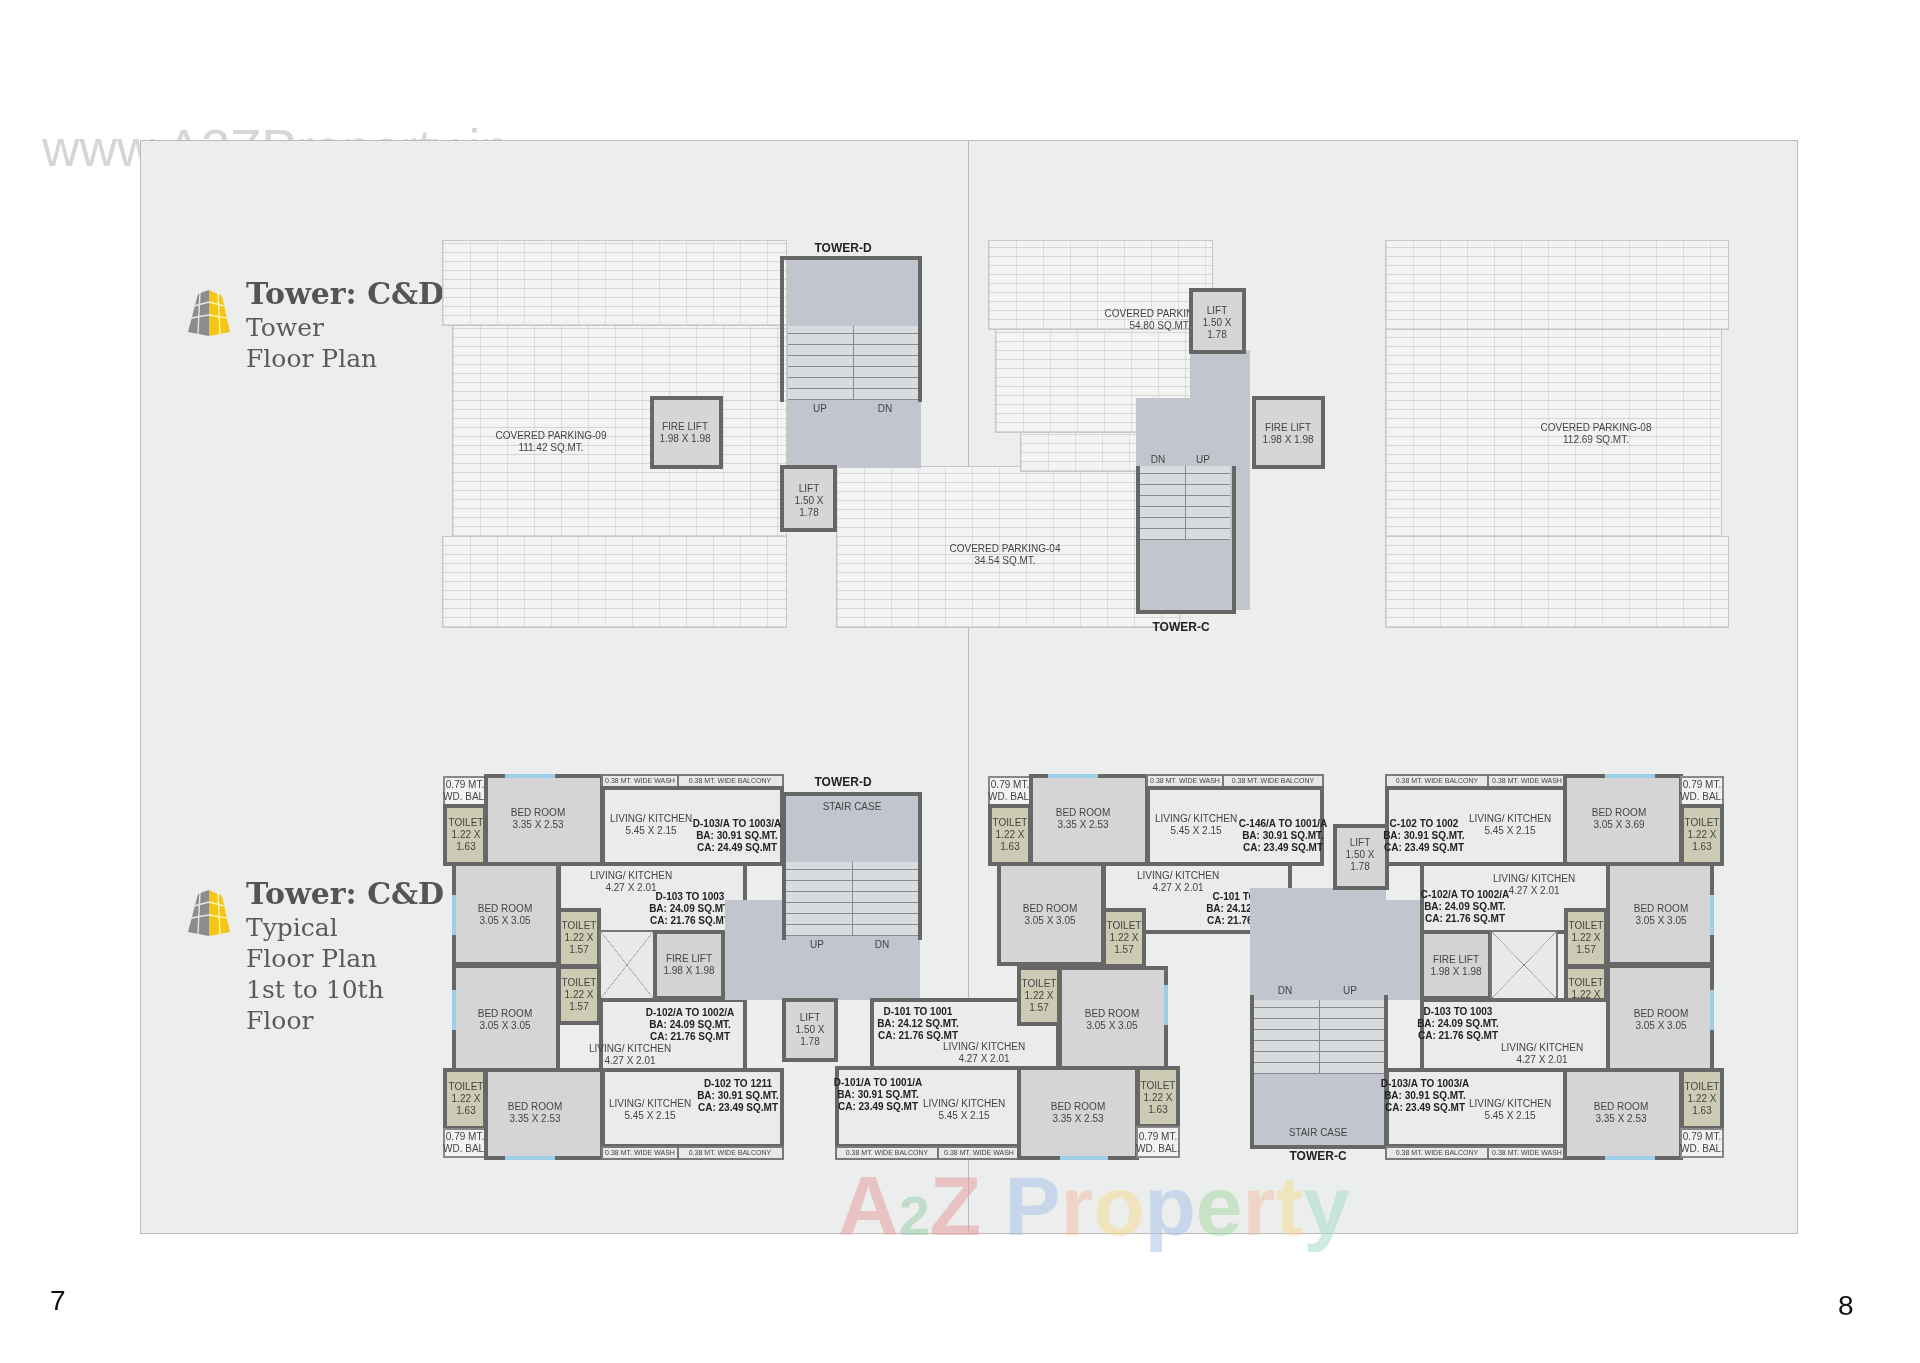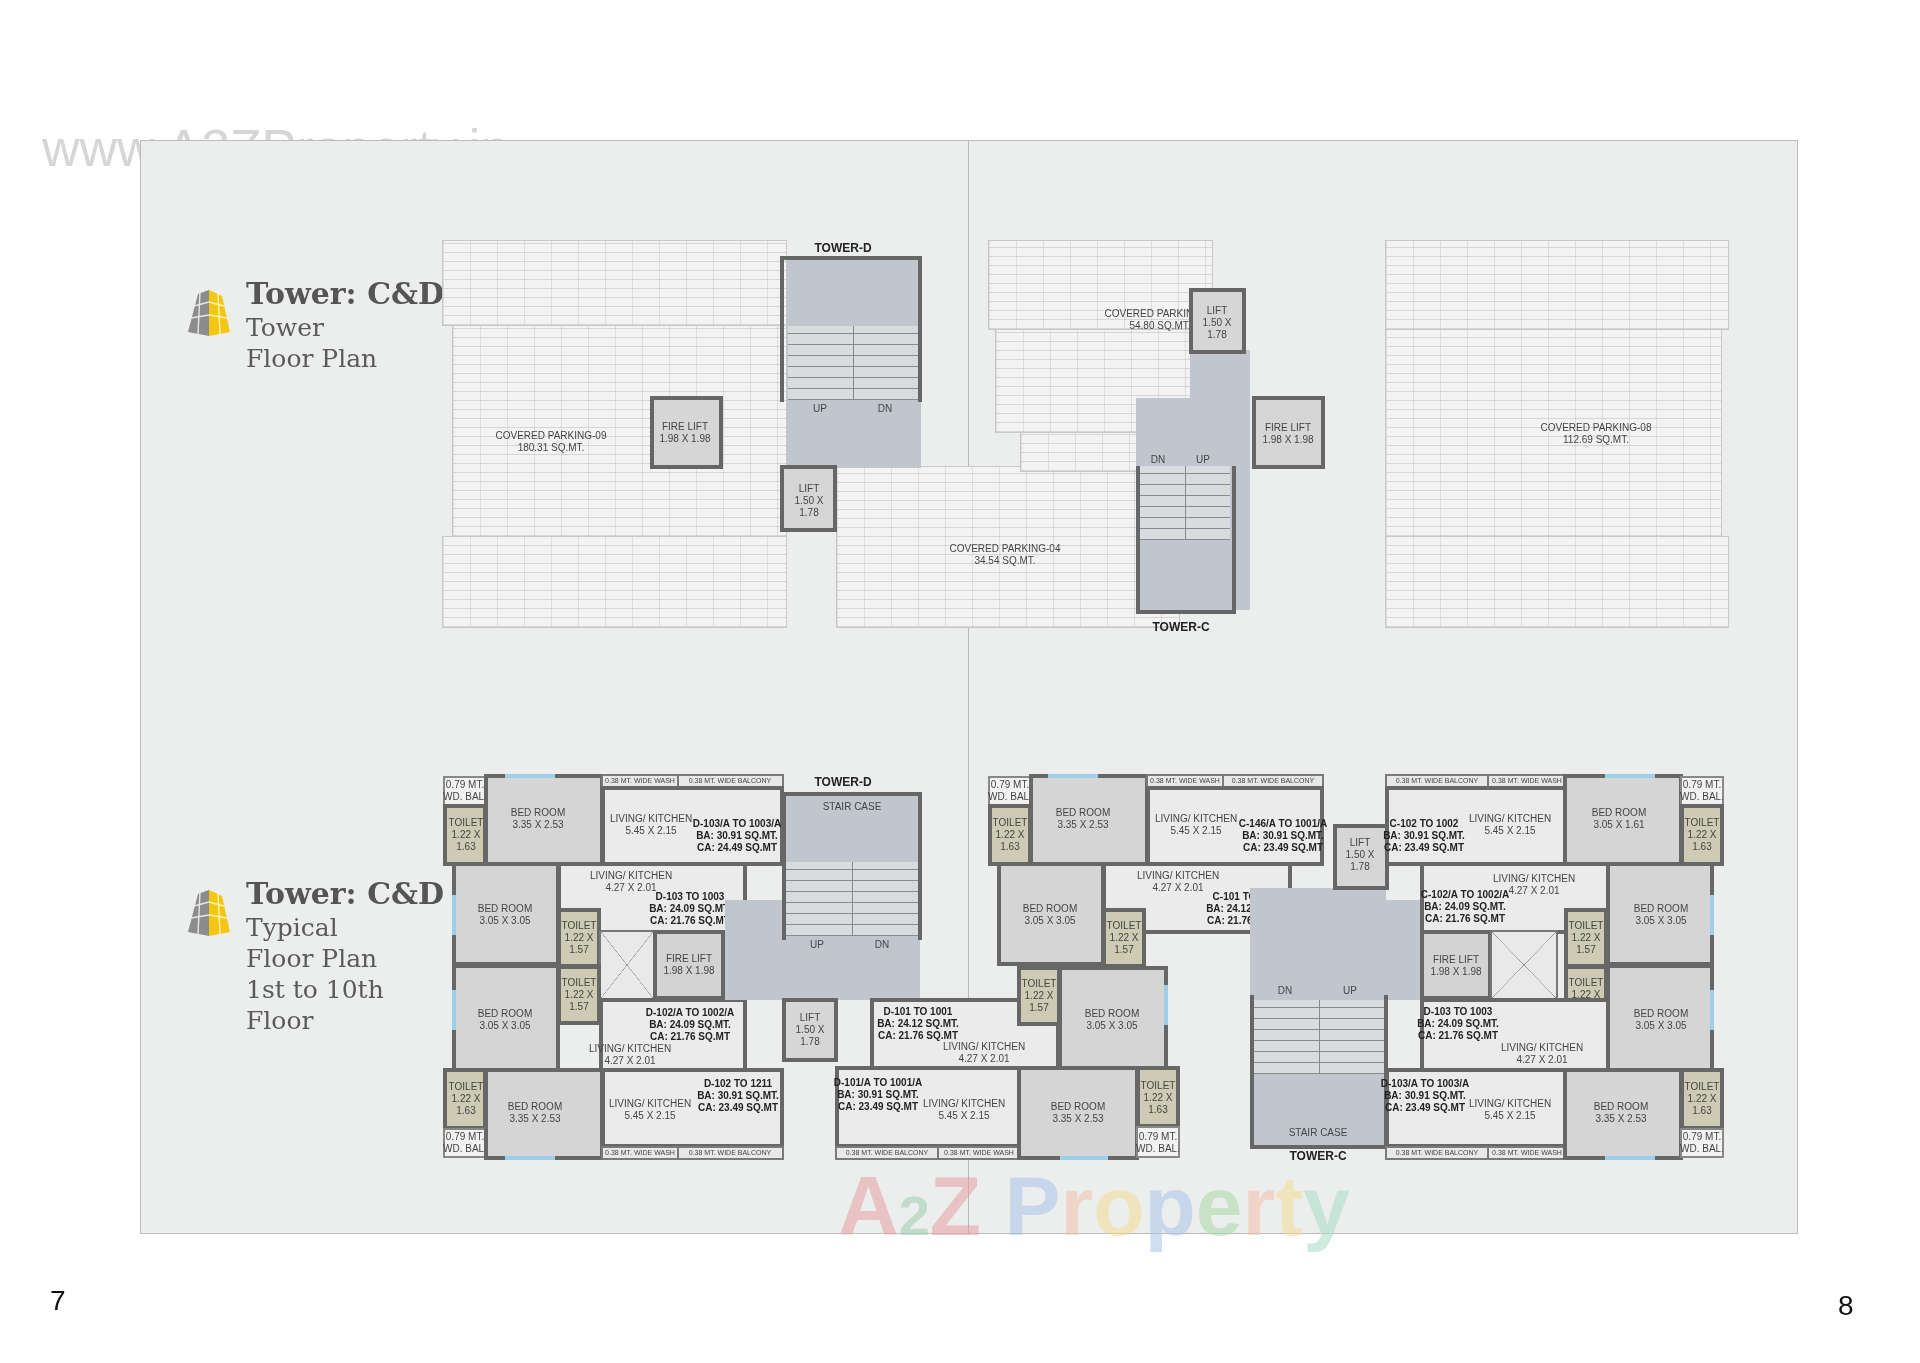--- a/index.html
+++ b/index.html
@@ -94,21 +94,21 @@
 
   <div class="parking" style="left:988px; top:240px; width:225px; height:90px;"></div>
   <div class="parking" style="left:995px; top:329px; width:218px; height:104px;"></div>
 
   <div class="parking" style="left:1385px; top:240px; width:344px; height:90px;"></div>
   <div class="parking" style="left:1385px; top:329px; width:337px; height:208px;"></div>
   <div class="parking" style="left:1385px; top:536px; width:344px; height:92px;"></div>
 
   <div class="lbl" style="left:551px; top:442px;">
       <div>COVERED PARKING-09</div>
-      <div>180.31 SQ.MT.</div>
+      <div>111.42 SQ.MT.</div>
     </div>
   <div class="lbl" style="left:1160px; top:320px;">
       <div>COVERED PARKING-03</div>
       <div>54.80 SQ.MT.</div>
     </div>
   <div class="lbl" style="left:1005px; top:555px;">
       <div>COVERED PARKING-04</div>
       <div>34.54 SQ.MT.</div>
     </div>
   <div class="lbl" style="left:1596px; top:434px;">
@@ -453,21 +453,21 @@
       <div>CA: 23.49 SQ.MT</div>
     </div>
   <div class="lbl" style="left:1510px; top:825px;">
       <div>LIVING/ KITCHEN</div>
       <div>5.45 X 2.15</div>
     </div>
   <div class="room r-bed" style="left:1563px; top:774px; width:120px; height:92px;"></div>
   <div class="win" style="left:1605px; top:774px; width:50px; height:4px;"></div>
   <div class="lbl" style="left:1619px; top:819px;">
       <div>BED ROOM</div>
-      <div>3.05 X 1.61</div>
+      <div>3.05 X 3.69</div>
     </div>
   <div class="room r-bal" style="left:1680px; top:776px; width:44px; height:30px;"></div>
   <div class="lbl" style="left:1702px; top:791px;">
       <div>0.79 MT.</div>
       <div>WD. BAL.</div>
     </div>
   <div class="room r-toilet" style="left:1680px; top:804px; width:44px; height:62px;"></div>
   <div class="lbl" style="left:1702px; top:835px;">
       <div>TOILET</div>
       <div>1.22 X</div>

